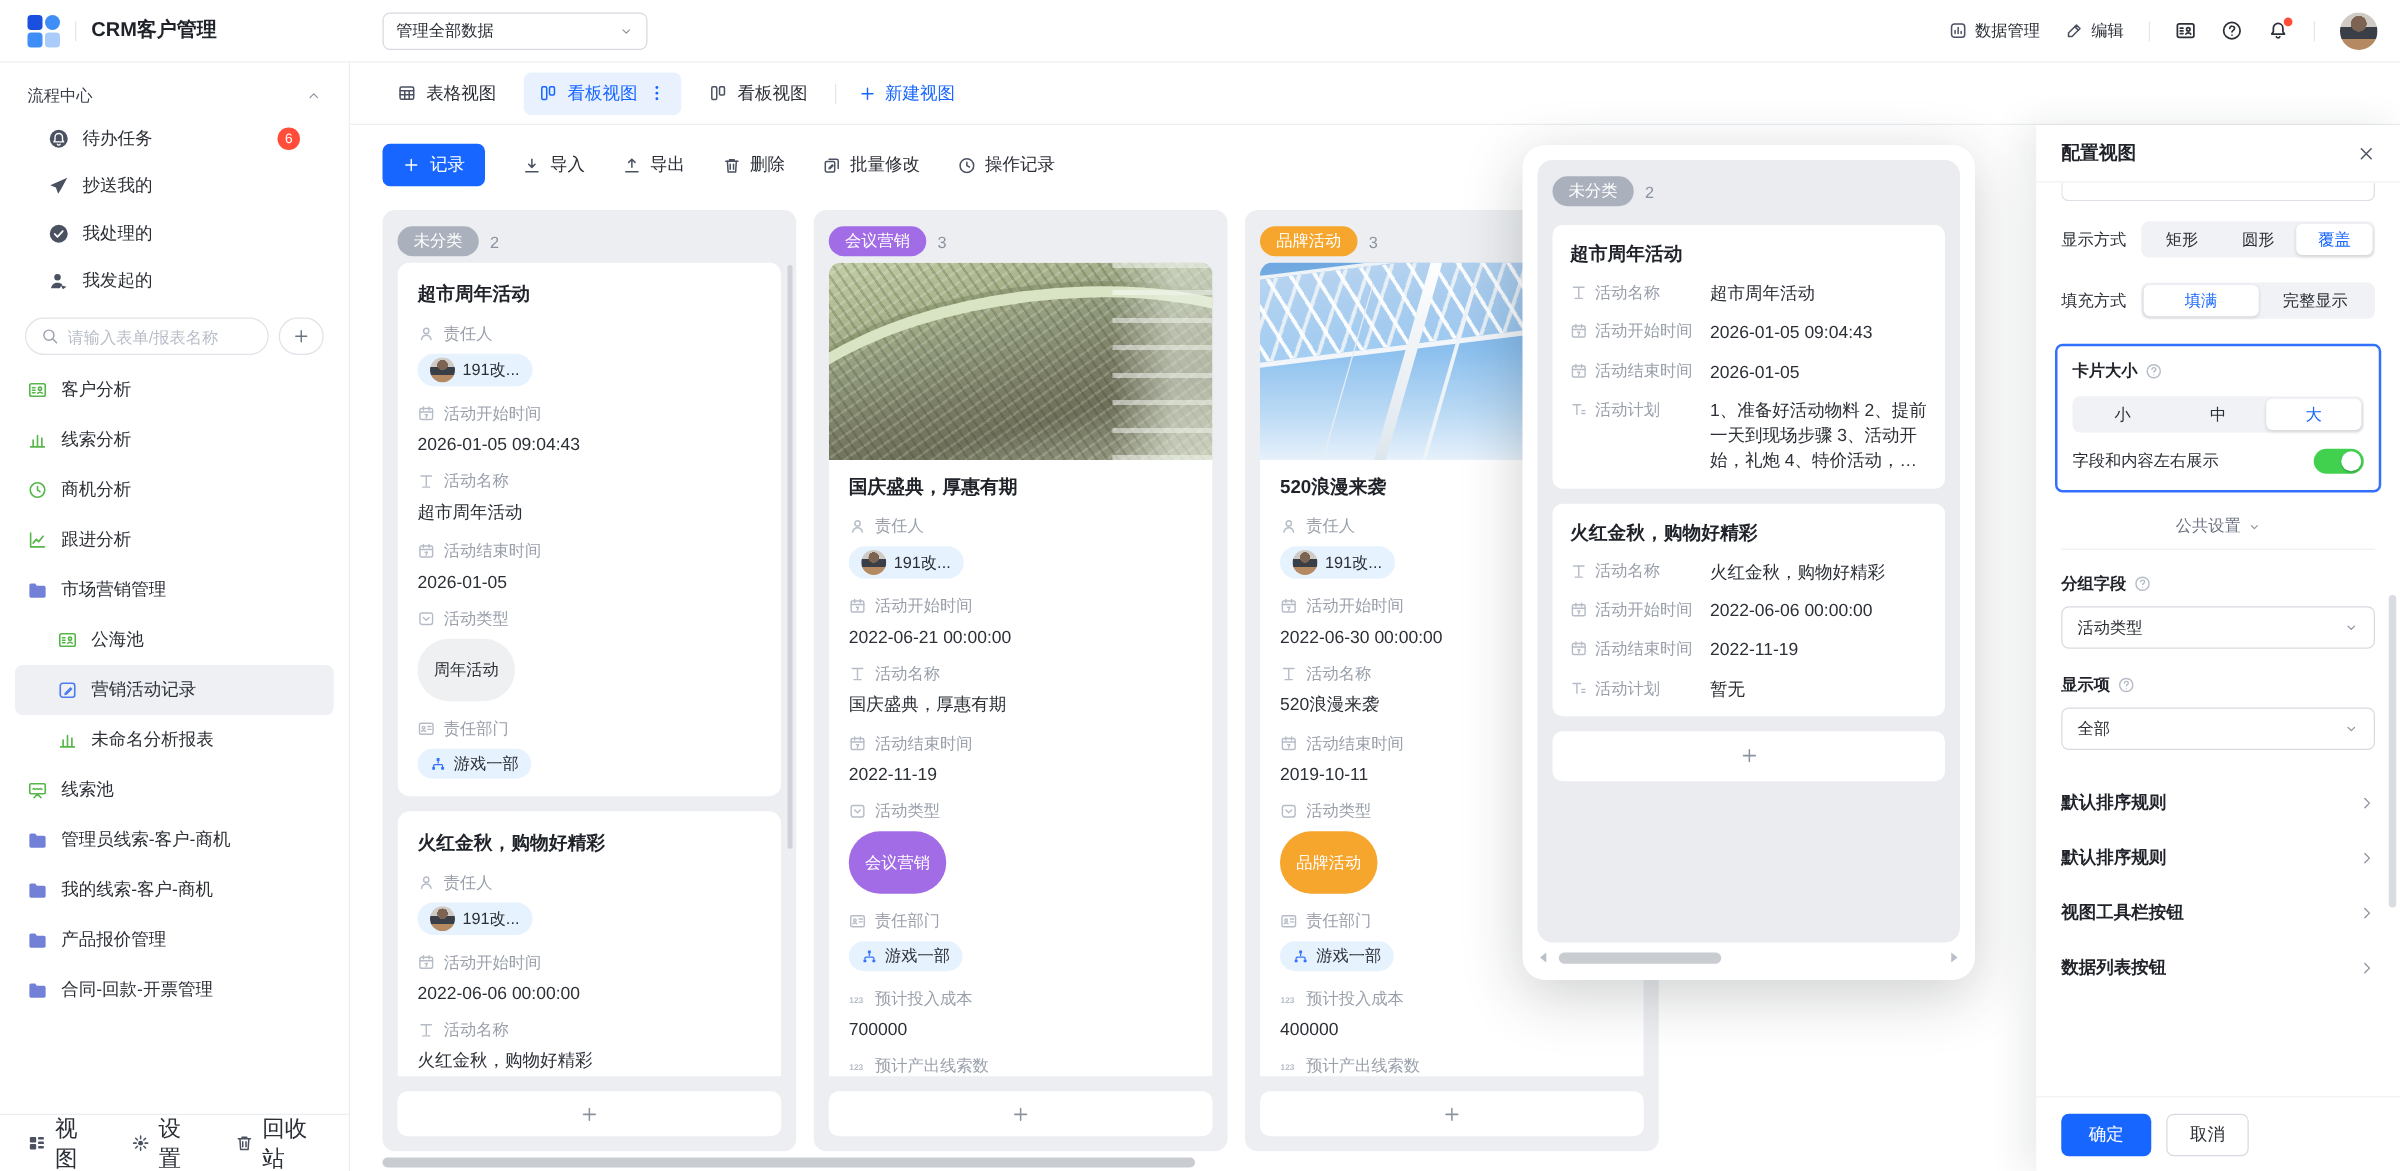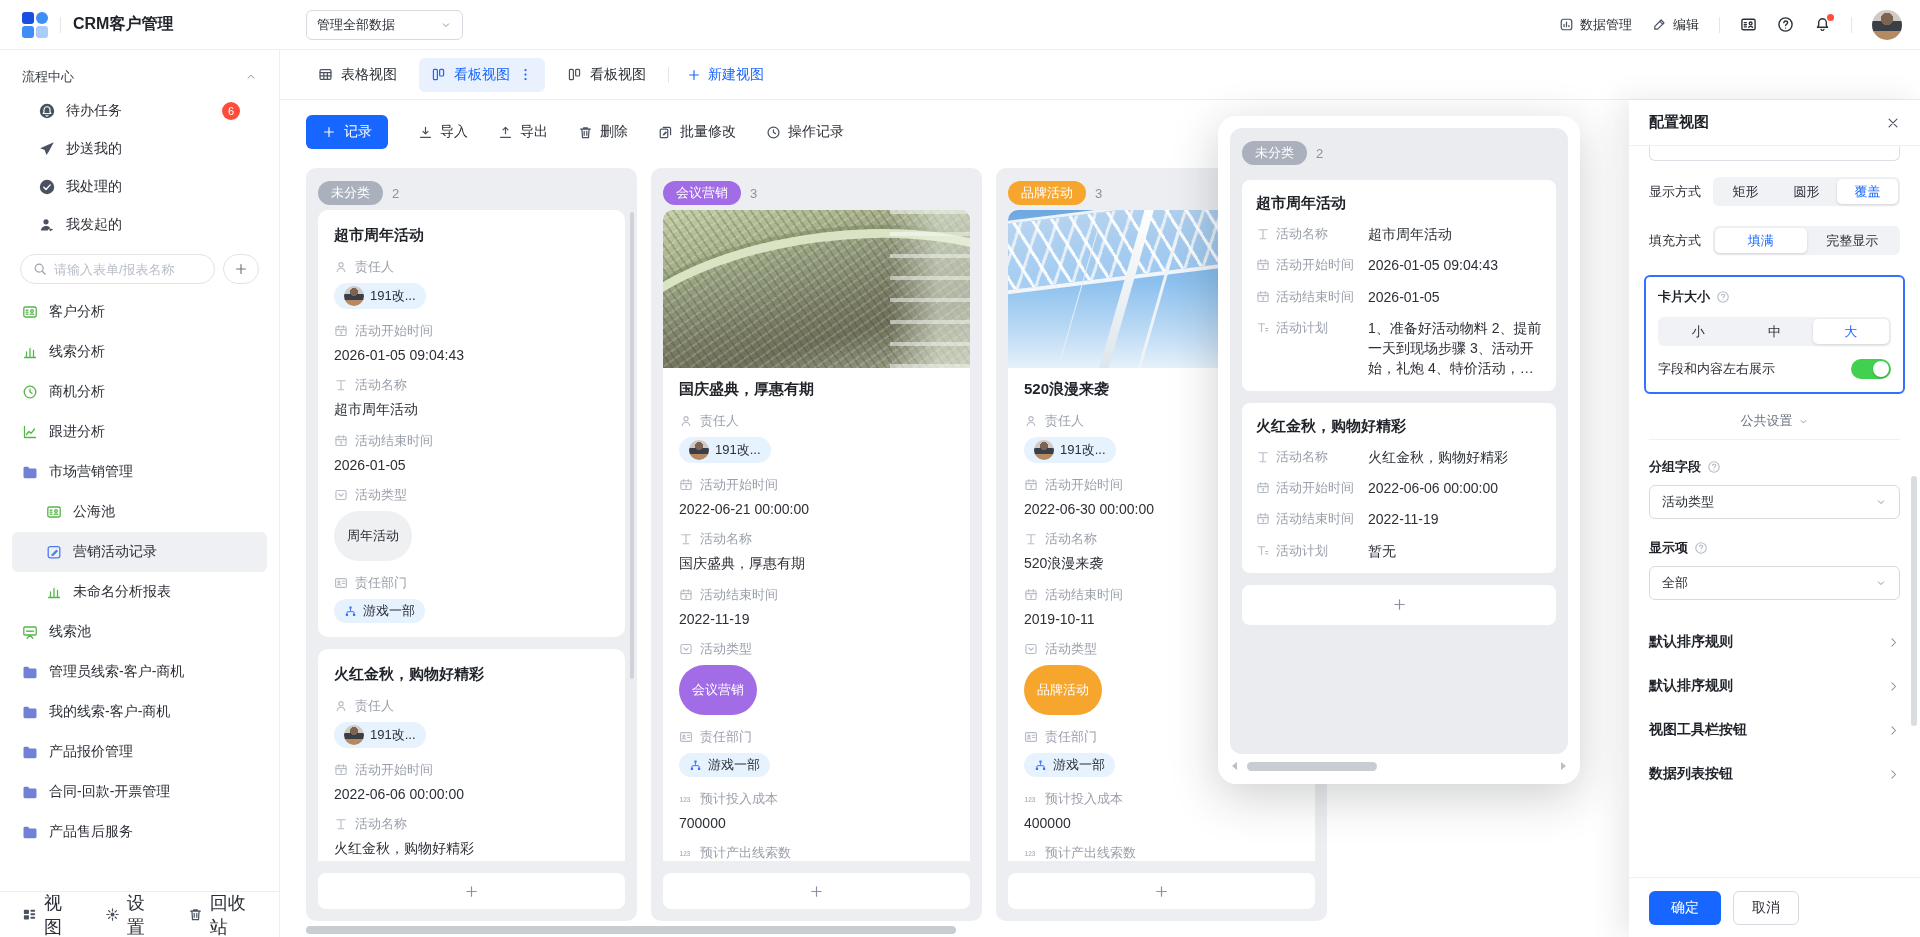--- a/index.html
+++ b/index.html
@@ -13,21 +13,21 @@
   .tb-left{width:280px;flex:none;display:flex;align-items:center;gap:12px;padding:0 16px 0 22px}
   .logo{width:26px;height:26px;display:grid;grid-template-columns:12px 12px;grid-template-rows:12px 12px;gap:2px}
   .logo i{display:block;border-radius:3px}
   .logo i:nth-child(1){background:#1b4fe0}
   .logo i:nth-child(2){background:#3f8df7;border-radius:50%}
   .logo i:nth-child(3){background:#3f8df7}
   .logo i:nth-child(4){background:#a9ccfb}
   .vdiv{width:1px;height:16px;background:#e3e6ea;flex:none}
   .app-title{font-size:16px;font-weight:700;color:#1f2329;white-space:nowrap}
   .tb-main{flex:1;display:flex;align-items:center;padding:0 18px 0 26px}
-  .scope{width:157px;height:30px;border:1px solid #d7dae0;border-radius:6px;display:flex;align-items:center;justify-content:space-between;padding:0 10px;font-size:13px;color:#2b2f36;background:#fff}
+  .scope{width:212px;height:30px;border:1px solid #d7dae0;border-radius:6px;display:flex;align-items:center;justify-content:space-between;padding:0 10px;font-size:13px;color:#2b2f36;background:#fff}
   .scope .ic{color:#8a919f;font-size:12px}
   .tb-right{margin-left:auto;display:flex;align-items:center;gap:20px}
   .tb-act{display:flex;align-items:center;gap:6px;font-size:13px;color:#2b2f36}
   .tb-act .ic{font-size:15px;color:#4a5160}
   .icon-btn{font-size:17px;color:#2b2f36;position:relative;display:inline-flex}
   .bell-dot{position:absolute;top:-2px;right:-3px;width:7px;height:7px;border-radius:50%}
   .avatar{width:30px;height:30px;border-radius:50%;flex:none;background:radial-gradient(circle at 50% 30%,#7d6351 0 24%,transparent 25%),linear-gradient(180deg,#cfcbc4 0 38%,#3a3e47 38% 70%,#b58a63 70% 100%)}
   
   .body{flex:1;display:flex;min-height:0}
   .sidebar{width:280px;flex:none;border-right:1px solid #eceef2;display:flex;flex-direction:column;padding-top:12px;min-height:0}
@@ -407,28 +407,20 @@
             <span>产品报价管理</span>
           </div>
           <div class="menu-item">
             <span class="ic c-blue">
               <svg viewBox="0 0 16 16">
                 <path fill="currentColor" d="M1.5 4.2c0-.8.6-1.4 1.4-1.4h3.2l1.4 1.7h5.6c.8 0 1.4.6 1.4 1.4v6.9c0 .8-.6 1.4-1.4 1.4H2.9c-.8 0-1.4-.6-1.4-1.4z"></path>
               </svg>
             </span>
             <span>合同-回款-开票管理</span>
           </div>
-          <div class="menu-item">
-            <span class="ic c-blue">
-              <svg viewBox="0 0 16 16">
-                <path fill="currentColor" d="M1.5 4.2c0-.8.6-1.4 1.4-1.4h3.2l1.4 1.7h5.6c.8 0 1.4.6 1.4 1.4v6.9c0 .8-.6 1.4-1.4 1.4H2.9c-.8 0-1.4-.6-1.4-1.4z"></path>
-              </svg>
-            </span>
-            <span>产品售后服务</span>
-          </div>
         </div>
       <div class="side-foot" id="side-foot">
           <div class="foot-item">
             <span class="ic c-dark">
               <svg viewBox="0 0 16 16">
                 <g fill="currentColor">
                   <rect x="2" y="2.8" width="5.4" height="4.6" rx=".8"></rect>
                   <rect x="2" y="8.8" width="5.4" height="4.6" rx=".8"></rect>
                   <rect x="9" y="2.8" width="5" height="2.2" rx=".8"></rect>
                   <rect x="9" y="6.6" width="5" height="2.2" rx=".8"></rect>

